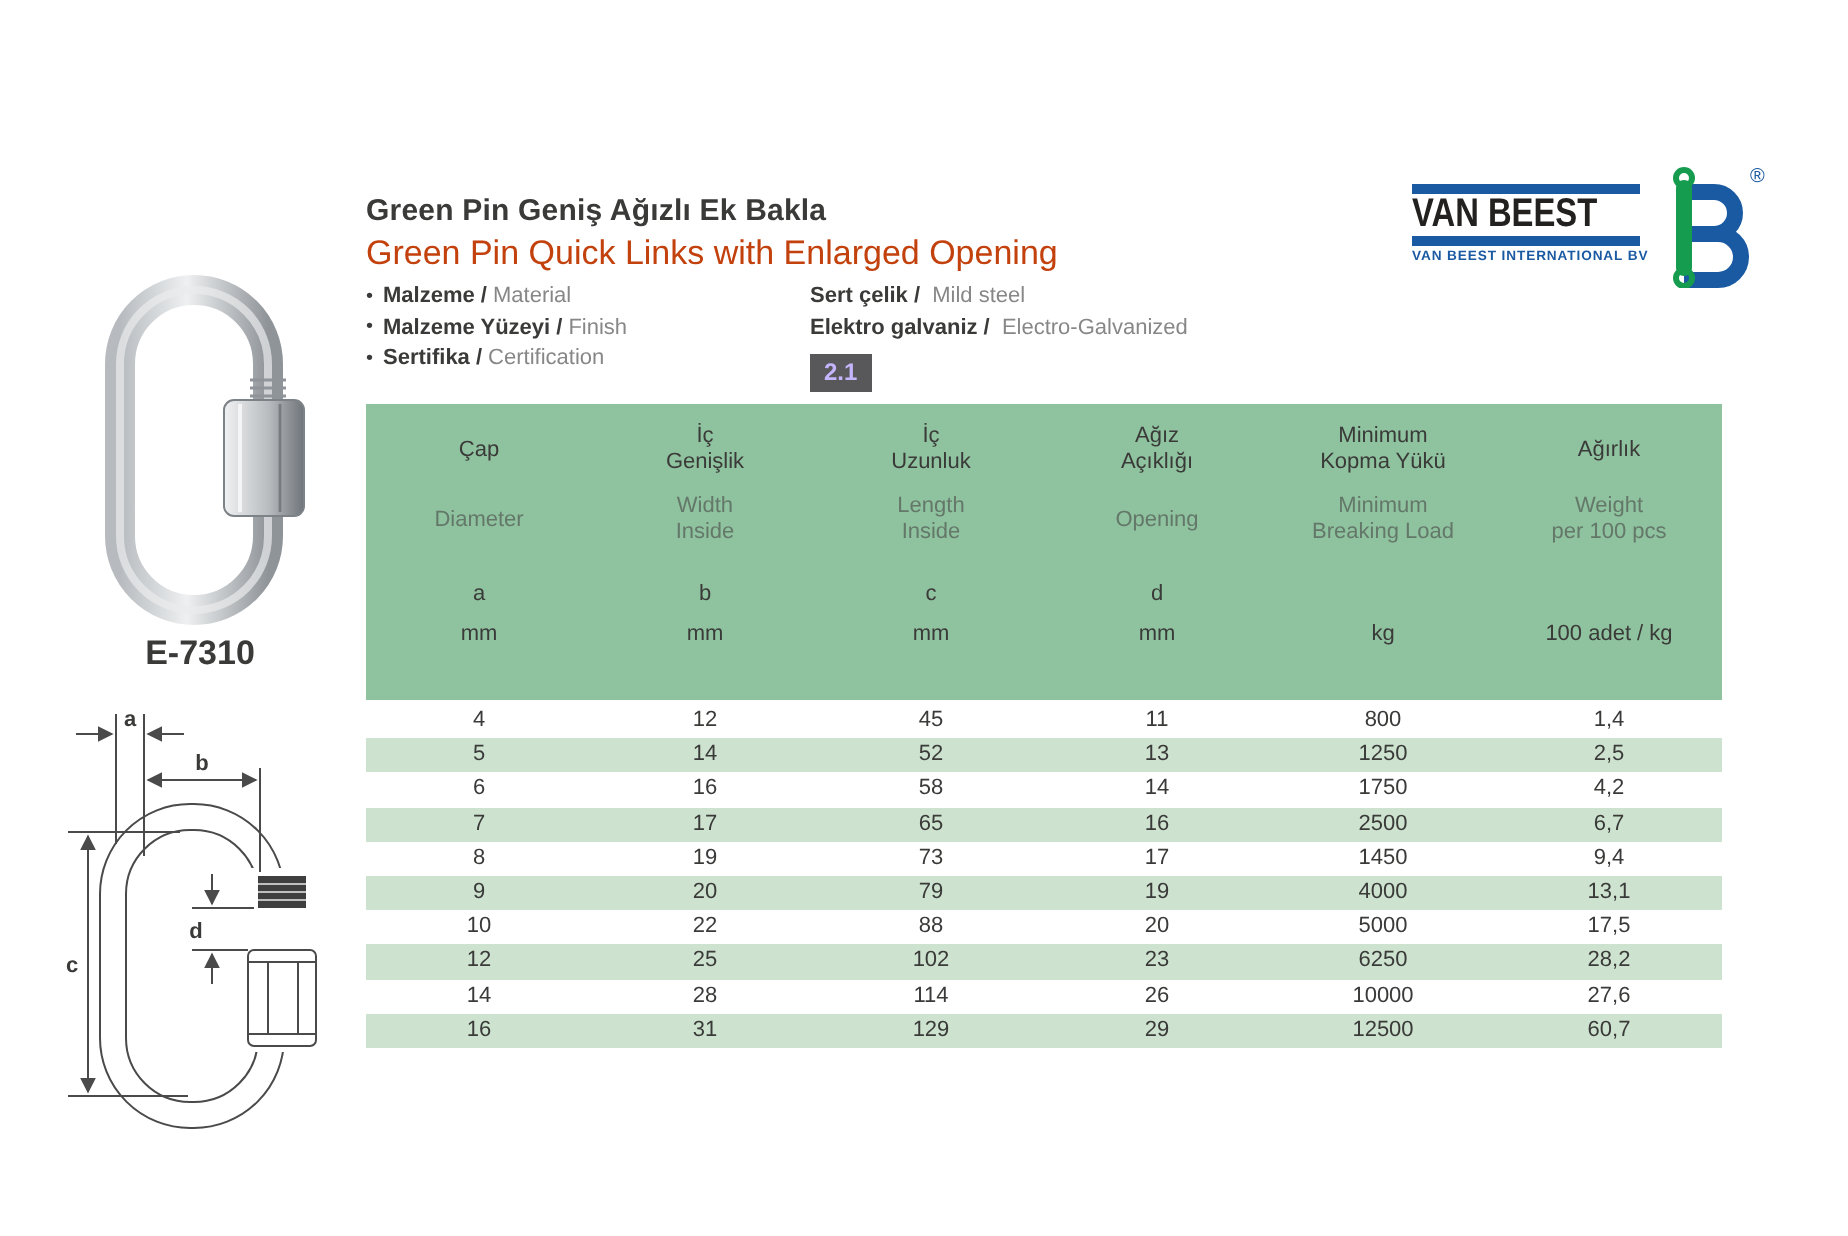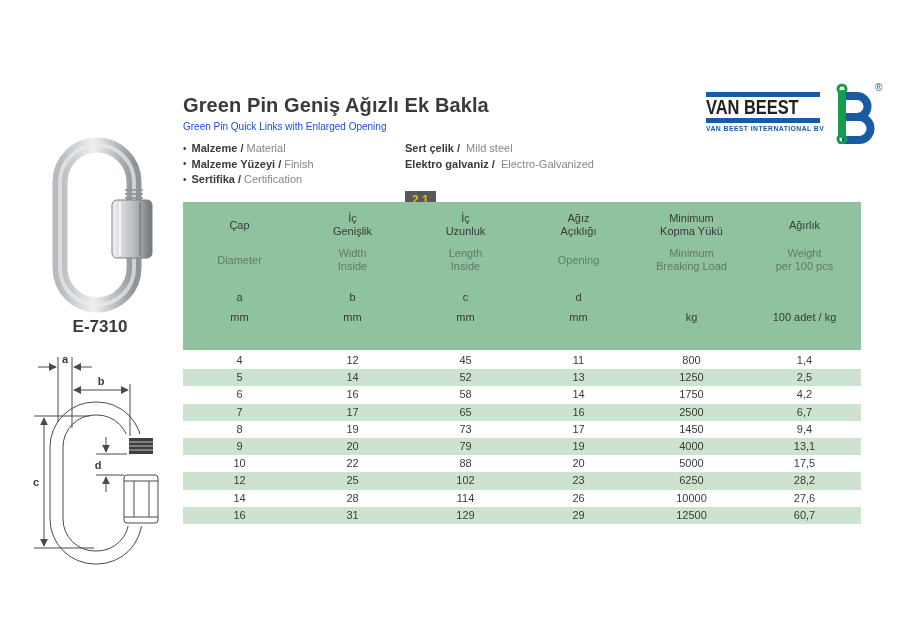--- a/index.html
+++ b/index.html
@@ -3,34 +3,34 @@
 <meta charset="utf-8">
 <style>
   html,body { margin:0; padding:0; background:#fff; }
   .page {
     position:relative; width:924px; height:618px; background:#ffffff;
     font-family:"Liberation Sans", sans-serif; color:#393938; overflow:hidden;
   }
 
   
   .title-block { position:absolute; left:183px; top:95px; width:500px; }
-  .doc-title { font-size:20px; font-weight:bold; color:#3a3a39; line-height:21px; letter-spacing:0.1px; }
-  .doc-subtitle { font-size:10px; color:#1d4ed8; line-height:18px; margin-top:2px; }
+  .doc-title { font-size:15px; font-weight:bold; color:#3a3a39; line-height:21px; letter-spacing:0.1px; }
+  .doc-subtitle { font-size:17px; color:#c2410c; line-height:18px; margin-top:2px; }
 
   
   .specs { position:absolute; left:183px; top:142px; width:560px; font-size:11px; }
   .spec-row { display:flex; align-items:flex-start; height:15.5px; }
   .spec-row.tall { height:22px; }
   .spec-label { width:222px; display:flex; align-items:center; }
   .bullet { margin-right:5px; color:#3a3a39; font-size:10px; }
   .b { font-weight:bold; color:#3a3a39; white-space:nowrap; }
   .g { color:#878787; margin-left:3px; white-space:nowrap; }
   .badge {
-    display:inline-block; background:#58585a; color:#eab308; font-weight:bold;
-    font-size:12px; line-height:14px; padding:2px 7px 3px 7px; margin-top:18px;
+    display:inline-block; background:#58585a; color:#c4b5fd; font-weight:bold;
+    font-size:12px; line-height:14px; padding:2px 7px 3px 7px; margin-top:4px;
   }
 
   
   .logo { position:absolute; left:706px; top:92px; width:170px; }
   .logo-word-wrap { width:114px; }
   .logo-bar { height:5px; background:#1a5aa2; }
   .logo-word { font-size:20px; font-weight:800; color:#232020; line-height:21px;
                transform:scaleX(0.82); transform-origin:left center; white-space:nowrap; letter-spacing:0px; }
   .logo-sub { color:#1a5aa2; font-size:6.8px; font-weight:bold; letter-spacing:0.45px;
               margin-top:2px; white-space:nowrap; }

